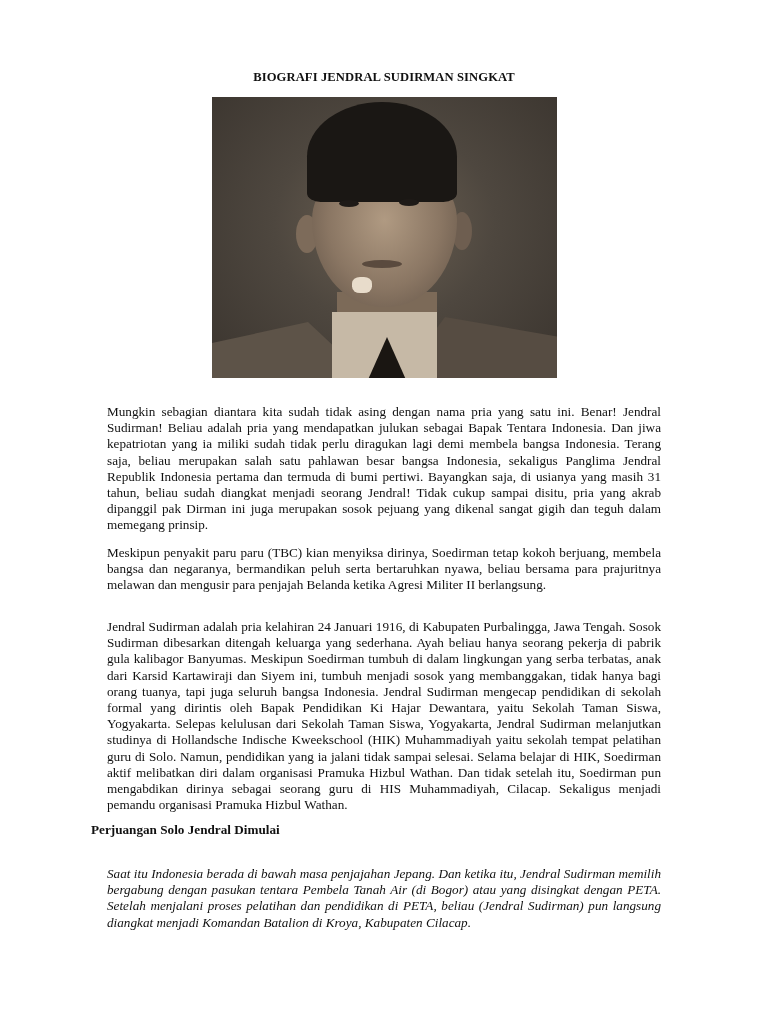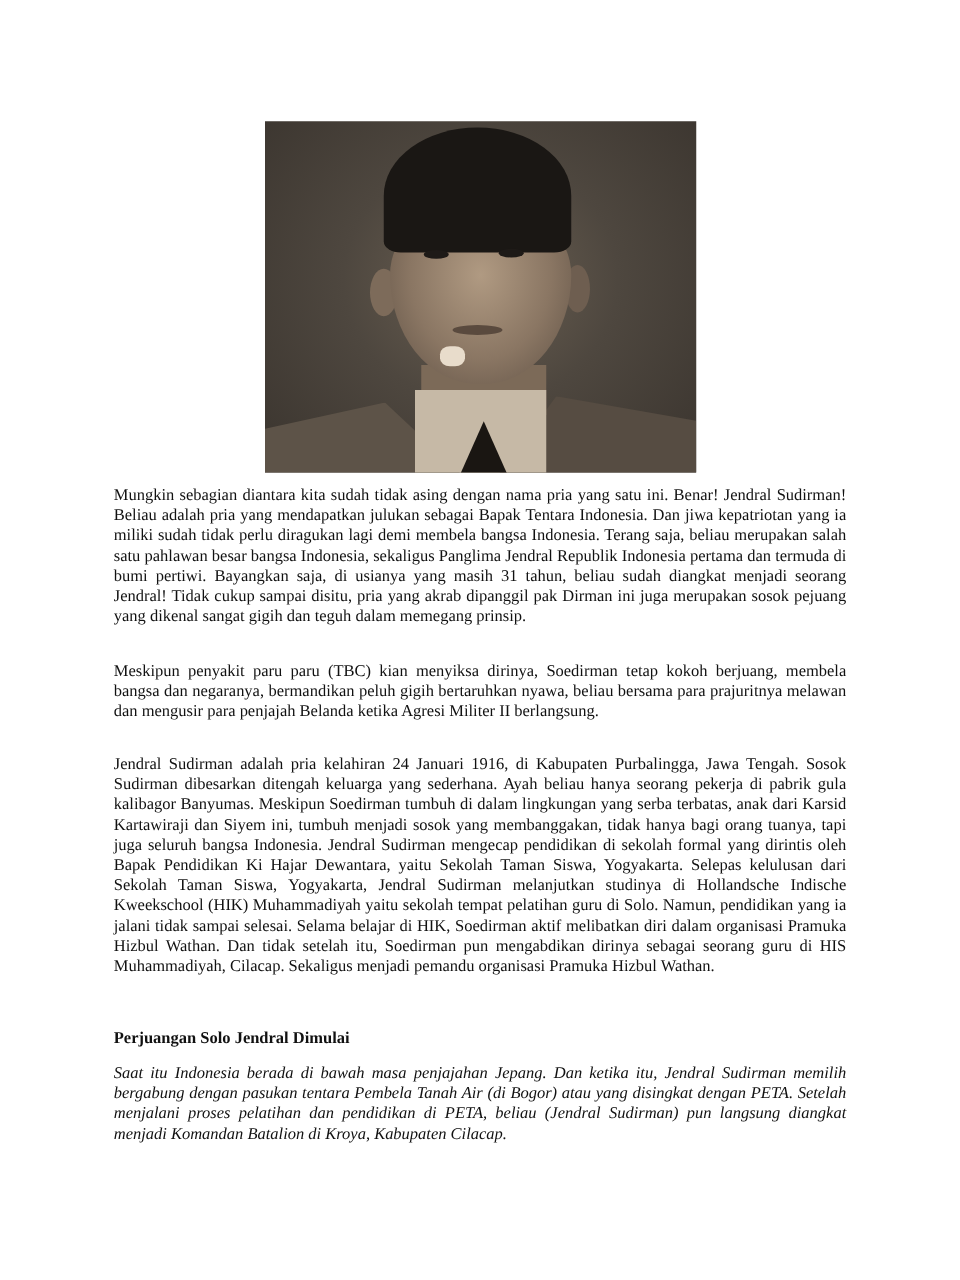--- a/index.html
+++ b/index.html
@@ -39,31 +39,32 @@
   .photo .jacket-l { position: absolute; left: 0; top: 225px; width: 160px; height: 60px; background: #5d5348;
     clip-path: polygon(0 35%, 60% 0, 100% 100%, 0 100%); }
   .photo .jacket-r { position: absolute; left: 185px; top: 220px; width: 160px; height: 65px; background: #564c42;
     clip-path: polygon(0 100%, 30% 0, 100% 30%, 100% 100%); }
   .photo .spot { position: absolute; left: 140px; top: 180px; width: 20px; height: 16px; background: #e8dccb; border-radius: 40%; }
 
   .body-text {
     position: absolute; left: 91px; width: 586px;
     font-size: 13.2px; line-height: 16.2px; text-align: justify;
   }
-  .body-text p { margin: 0; }
+  .body-text p { margin: 16px; }
   .p1 { top: 388px; }
   .p2 { top: 529px; }
   .p3 { top: 603px; }
   .heading { position: absolute; left: 91px; top: 822px; font-weight: bold; font-size: 13.2px; }
   .p4 { top: 850px; font-style: italic; }
 </style>
 </head>
 <body>
 
 <div class="page">
+  <div class="title">BIOGRAFI JENDRAL SUDIRMAN SINGKAT</div>
 
   <div class="photo">
     <div class="jacket-l"></div>
     <div class="jacket-r"></div>
     <div class="neck"></div>
     <div class="shirt"></div>
     <div class="tie"></div>
     <div class="ear-l"></div>
     <div class="ear-r"></div>
     <div class="face"></div>
@@ -71,21 +72,21 @@
     <div class="eye-l"></div>
     <div class="eye-r"></div>
     <div class="mouth"></div>
     <div class="spot"></div>
   </div>
 
   <div class="body-text p1">
     <p>Mungkin sebagian diantara kita sudah tidak asing dengan nama pria yang satu ini. Benar! Jendral Sudirman! Beliau adalah pria yang mendapatkan julukan sebagai Bapak Tentara Indonesia. Dan jiwa kepatriotan yang ia miliki sudah tidak perlu diragukan lagi demi membela bangsa Indonesia. Terang saja, beliau merupakan salah satu pahlawan besar bangsa Indonesia, sekaligus Panglima Jendral Republik Indonesia pertama dan termuda di bumi pertiwi. Bayangkan saja, di usianya yang masih 31 tahun, beliau sudah diangkat menjadi seorang Jendral! Tidak cukup sampai disitu, pria yang akrab dipanggil pak Dirman ini juga merupakan sosok pejuang yang dikenal sangat gigih dan teguh dalam memegang prinsip.</p>
   </div>
   <div class="body-text p2">
-    <p>Meskipun penyakit paru paru (TBC) kian menyiksa dirinya, Soedirman tetap kokoh berjuang, membela bangsa dan negaranya, bermandikan peluh gigih bertaruhkan nyawa, beliau bersama para prajuritnya melawan dan mengusir para penjajah Belanda ketika Agresi Militer II berlangsung.</p>
+    <p>Meskipun penyakit paru paru (TBC) kian menyiksa dirinya, Soedirman tetap kokoh berjuang, membela bangsa dan negaranya, bermandikan peluh serta bertaruhkan nyawa, beliau bersama para prajuritnya melawan dan mengusir para penjajah Belanda ketika Agresi Militer II berlangsung.</p>
   </div>
   <div class="body-text p3">
     <p>Jendral Sudirman adalah pria kelahiran 24 Januari 1916, di Kabupaten Purbalingga, Jawa Tengah. Sosok Sudirman dibesarkan ditengah keluarga yang sederhana. Ayah beliau hanya seorang pekerja di pabrik gula kalibagor Banyumas. Meskipun Soedirman tumbuh di dalam lingkungan yang serba terbatas, anak dari Karsid Kartawiraji dan Siyem ini, tumbuh menjadi sosok yang membanggakan, tidak hanya bagi orang tuanya, tapi juga seluruh bangsa Indonesia. Jendral Sudirman mengecap pendidikan di sekolah formal yang dirintis oleh Bapak Pendidikan Ki Hajar Dewantara, yaitu Sekolah Taman Siswa, Yogyakarta. Selepas kelulusan dari Sekolah Taman Siswa, Yogyakarta, Jendral Sudirman melanjutkan studinya di Hollandsche Indische Kweekschool (HIK) Muhammadiyah yaitu sekolah tempat pelatihan guru di Solo. Namun, pendidikan yang ia jalani tidak sampai selesai. Selama belajar di HIK, Soedirman aktif melibatkan diri dalam organisasi Pramuka Hizbul Wathan. Dan tidak setelah itu, Soedirman pun mengabdikan dirinya sebagai seorang guru di HIS Muhammadiyah, Cilacap. Sekaligus menjadi pemandu organisasi Pramuka Hizbul Wathan.</p>
   </div>
 
   <div class="heading">Perjuangan Solo Jendral Dimulai</div>
 
   <div class="body-text p4">
     <p>Saat itu Indonesia berada di bawah masa penjajahan Jepang. Dan ketika itu, Jendral Sudirman memilih bergabung dengan pasukan tentara Pembela Tanah Air (di Bogor) atau yang disingkat dengan PETA. Setelah menjalani proses pelatihan dan pendidikan di PETA, beliau (Jendral Sudirman) pun langsung diangkat menjadi Komandan Batalion di Kroya, Kabupaten Cilacap.</p>
   </div>

